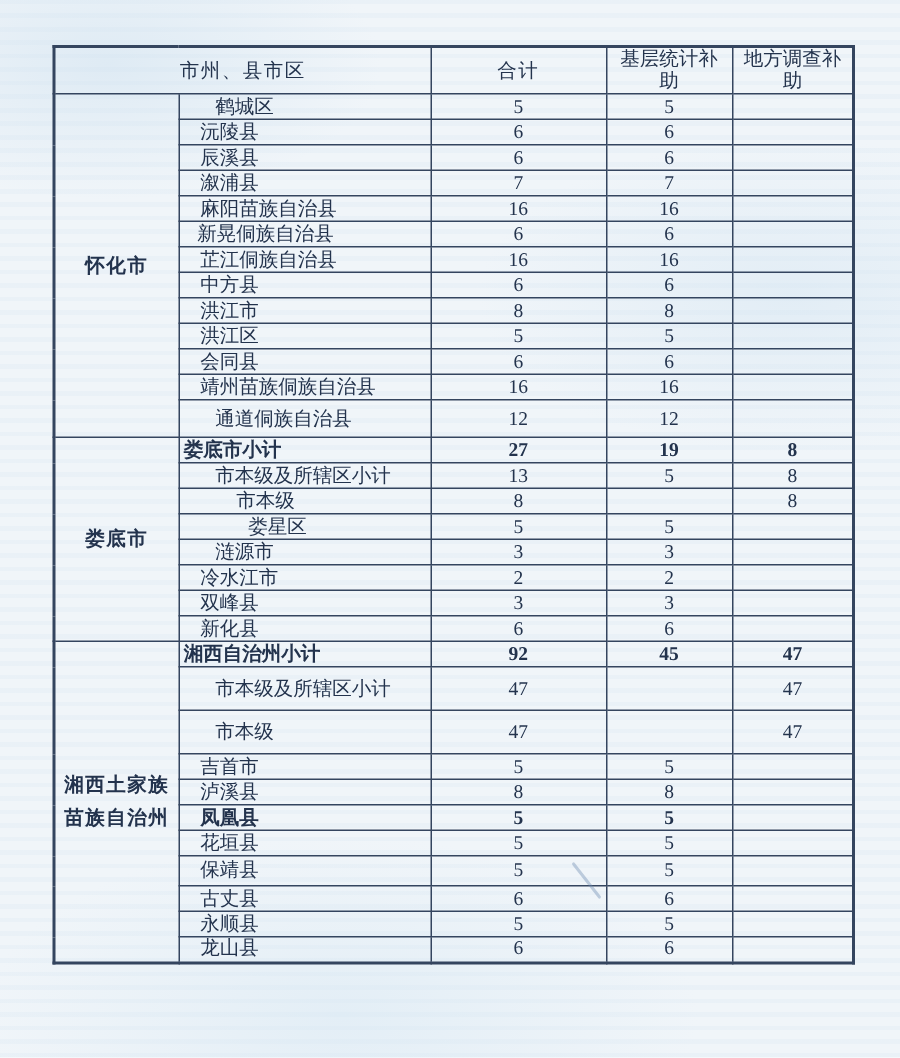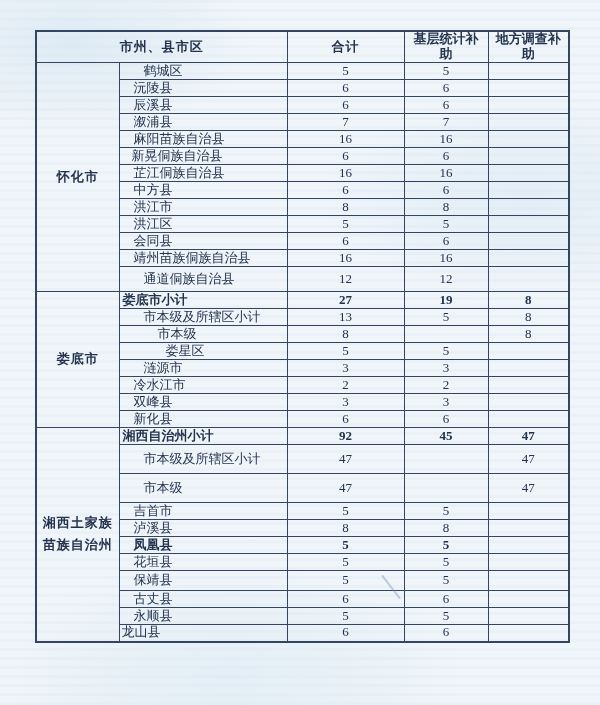--- a/index.html
+++ b/index.html
@@ -42,21 +42,21 @@
     padding:0 3px;
     font-size:13px;
     line-height:1.15;
     color:var(--ink);
     overflow:hidden;
   }
   thead th{
     height:30px;
     text-align:center;
     vertical-align:middle;
-    font-weight:bold;
+    font-weight:normal;
     font-family:"Liberation Sans","DejaVu Sans",sans-serif;
     letter-spacing:1px;
   }
   th.wrap{white-space:pre-line;letter-spacing:0;}
   td.group{
     text-align:center;
     vertical-align:middle;
     font-weight:bold;
     letter-spacing:1px;
     line-height:1.7;
@@ -288,21 +288,21 @@
           <td class="num">6</td>
           <td class="num"></td>
         </tr>
         <tr style="height: 17px;">
           <td class="label" style="padding-left: 14px; margin-top: 36px;">永顺县</td>
           <td class="num">5</td>
           <td class="num">5</td>
           <td class="num"></td>
         </tr>
         <tr style="height: 17px;">
-          <td class="label" style="padding-left: 2px;">龙山县</td>
+          <td class="label" style="padding-left: 14px;">龙山县</td>
           <td class="num">6</td>
           <td class="num">6</td>
           <td class="num"></td>
         </tr>
       </tbody>
   </table>
   <div class="scan-artifact"></div>
 </div>
 
 </body></html>

